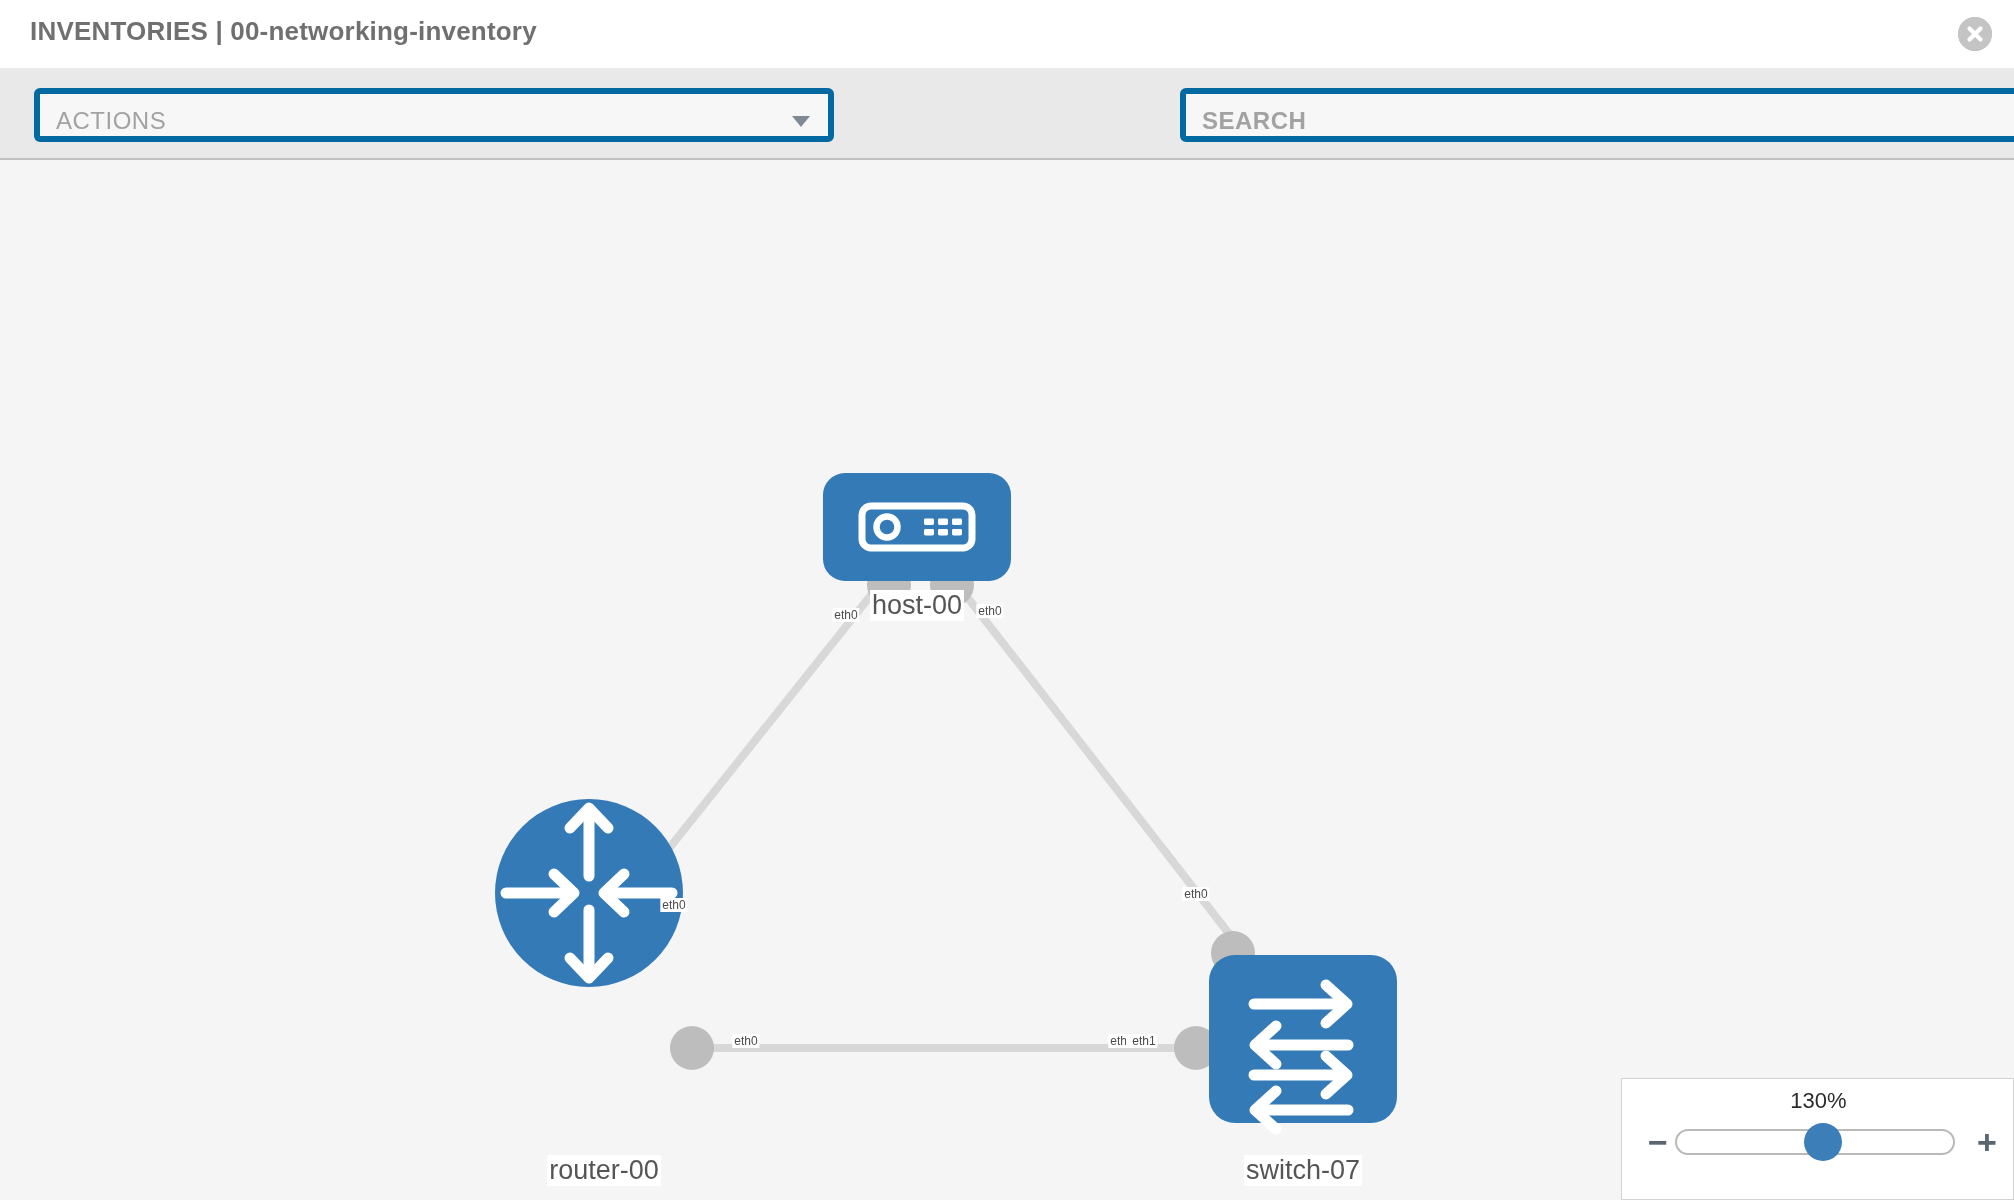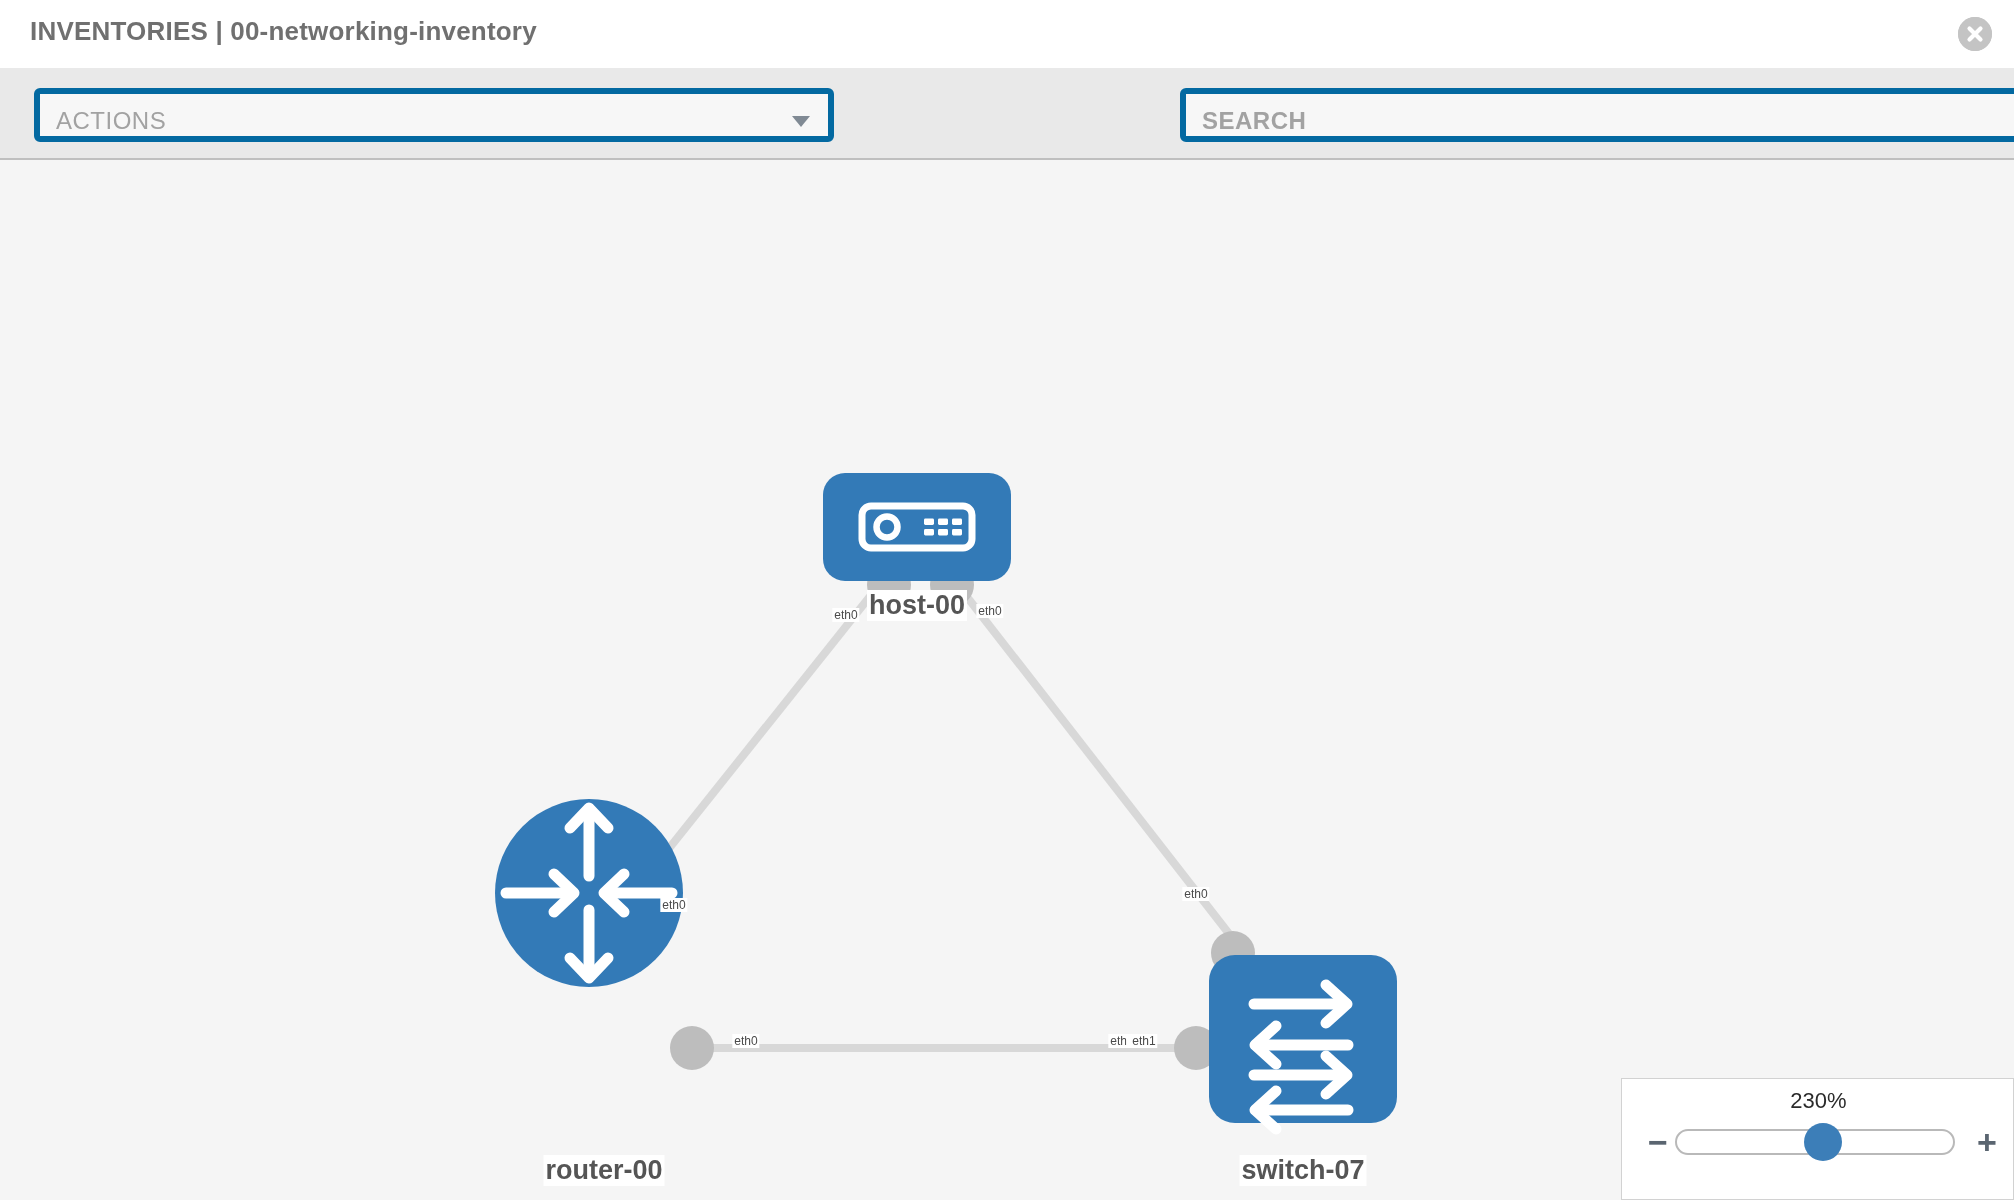--- a/index.html
+++ b/index.html
@@ -112,21 +112,20 @@
 
   
   .node-label {
     position: absolute;
     font-size: 27px;
     color: #555555;
     background: #ffffff;
     white-space: nowrap;
     padding: 0 2px;
     transform: translateX(-50%);
-    font-weight: bold;
   }
   .iface-label {
     position: absolute;
     font-size: 12px;
     color: #4a4a4a;
     background: #ffffff;
     white-space: nowrap;
     padding: 0 2px;
     transform: translateX(-50%);
   }
@@ -314,20 +313,20 @@
     <div class="iface-label" style="left:846px;  top:448px;">eth0</div>
     <div class="iface-label" style="left:990px;  top:444px;">eth0</div>
     <div class="iface-label" style="left:674px;  top:738px;">eth0</div>
     <div class="iface-label" style="left:1196px; top:727px;">eth0</div>
     <div class="iface-label" style="left:746px;  top:874px;">eth0</div>
     <div class="iface-label" style="left:1122px; top:874px;">eth0</div>
     <div class="iface-label" style="left:1142px; top:874px;padding-left:6px;">eth1</div>
   </div>
 
   <div class="zoom-panel">
-    <div class="zoom-value">230%</div>
+    <div class="zoom-value">130%</div>
     <div class="zoom-minus">−</div>
     <div class="zoom-track"></div>
     <div class="zoom-thumb"></div>
     <div class="zoom-plus">+</div>
   </div>
 
 </div>
 
 </body></html>

